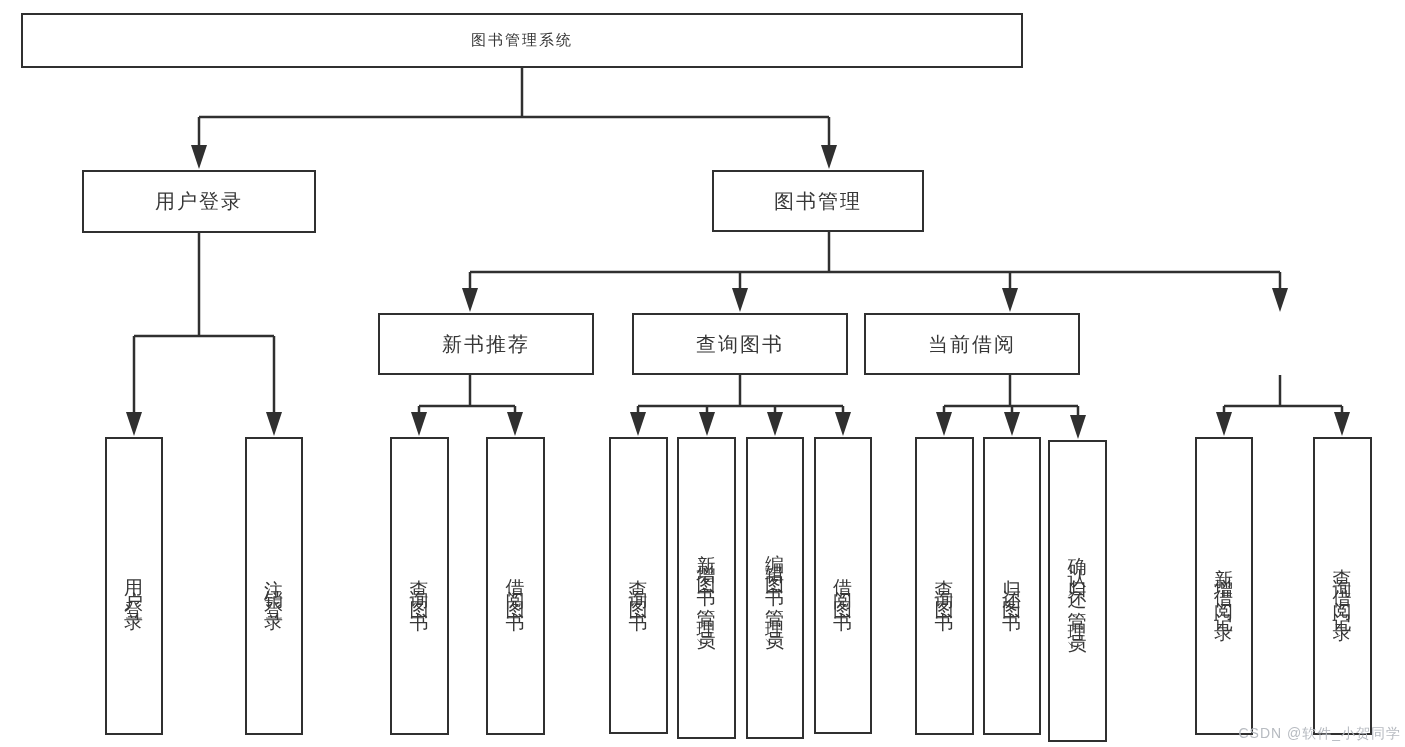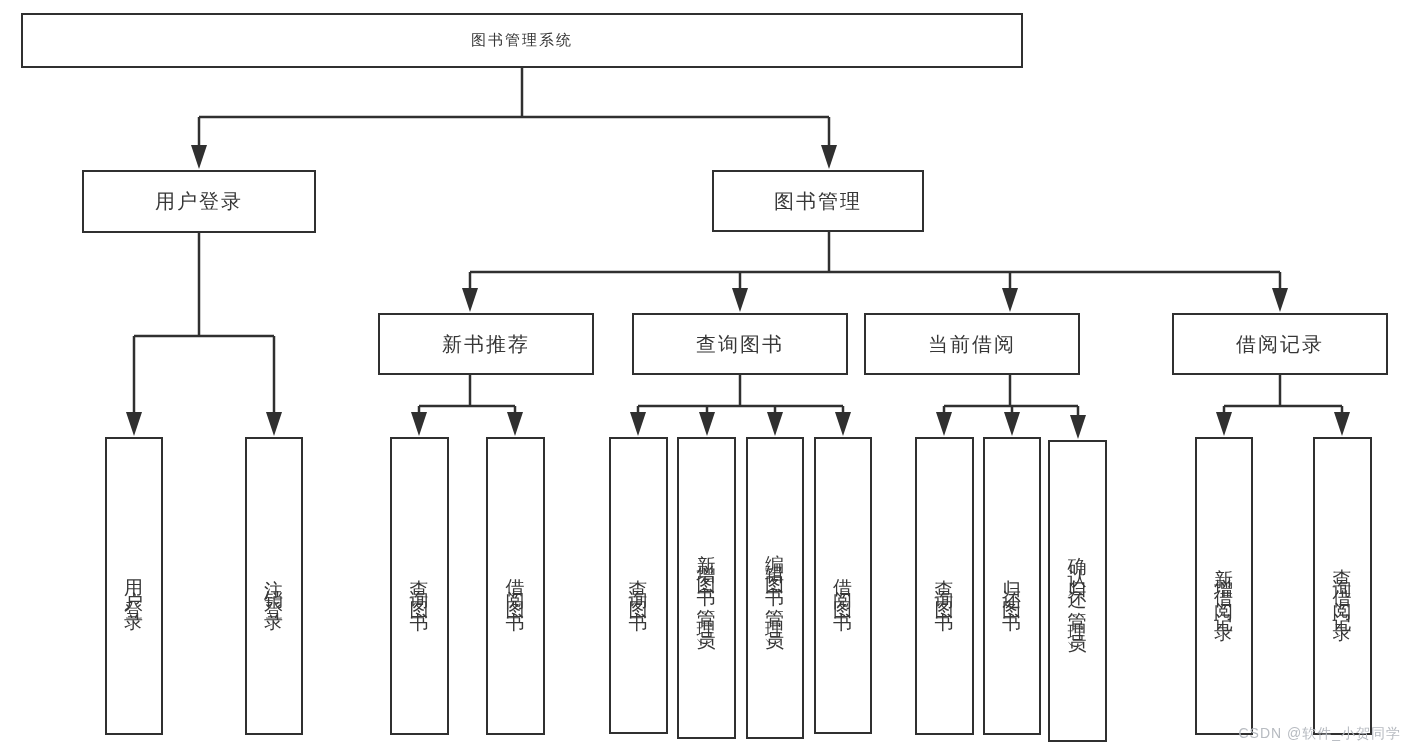--- a/index.html
+++ b/index.html
@@ -135,23 +135,20 @@
 
   <div class="node" style="left:362px;top:313px;width:216px;height:62px;margin-left:16px;">
     <span class="h-label">新书推荐</span>
   </div>
   <div class="node" style="left:632px;top:313px;width:216px;height:62px;">
     <span class="h-label">查询图书</span>
   </div>
   <div class="node" style="left:864px;top:313px;width:216px;height:62px;">
     <span class="h-label">当前借阅</span>
   </div>
-  <div class="node" style="left:1172px;top:313px;width:216px;height:62px;">
-    <span class="h-label">借阅记录</span>
-  </div>
 
   <div class="node leaf" style="left:105px;top:437px;width:58px;height:298px;">
     <span class="v-label">用户登录</span>
   </div>
   <div class="node leaf" style="left:245px;top:437px;width:58px;height:298px;">
     <span class="v-label">注销登录</span>
   </div>
 
   <div class="node leaf" style="left:390px;top:437px;width:59px;height:298px;">
     <span class="v-label">查询图书</span>

